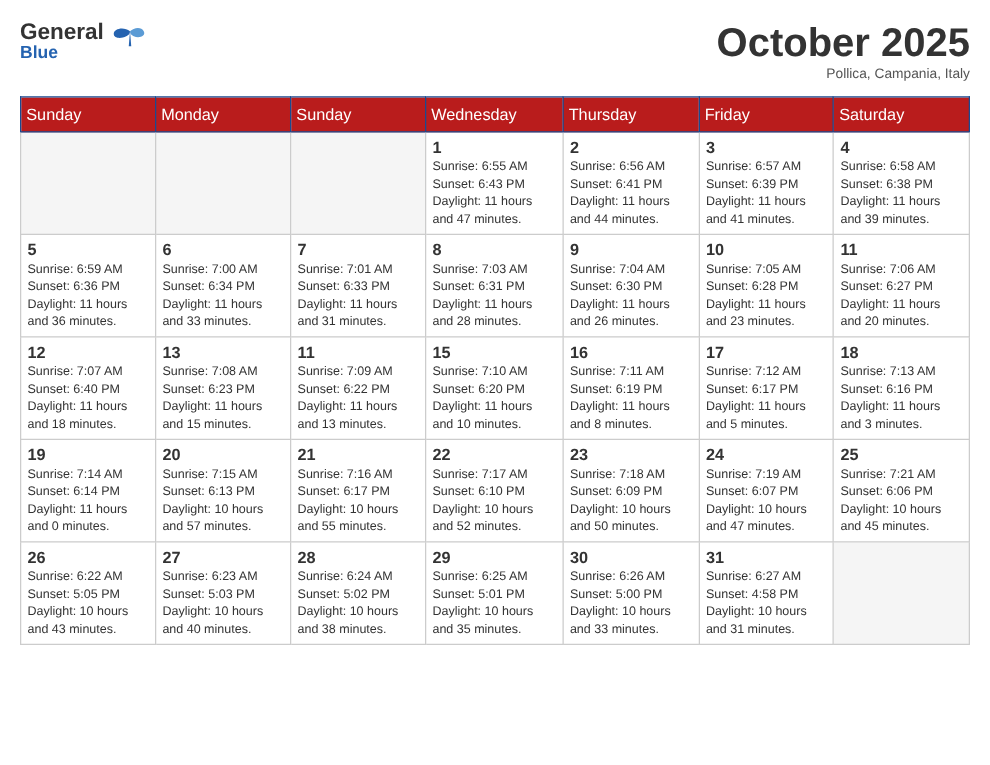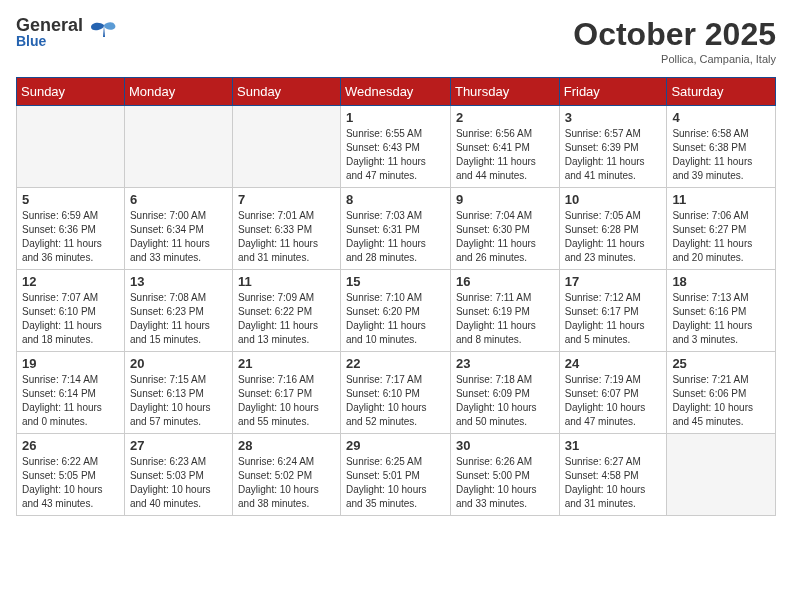--- a/index.html
+++ b/index.html
@@ -193,21 +193,21 @@
           <div class="day-num">11</div>
           <div class="day-info">Sunrise: 7:06 AM
 Sunset: 6:27 PM
 Daylight: 11 hours and 20 minutes.</div>
         </td>
       </tr>
       <tr>
         <td>
           <div class="day-num">12</div>
           <div class="day-info">Sunrise: 7:07 AM
-Sunset: 6:10 PM
+Sunset: 6:40 PM
 Daylight: 11 hours and 18 minutes.</div>
         </td>
         <td>
           <div class="day-num">13</div>
           <div class="day-info">Sunrise: 7:08 AM
 Sunset: 6:23 PM
 Daylight: 11 hours and 15 minutes.</div>
         </td>
         <td>
           <div class="day-num">11</div>

